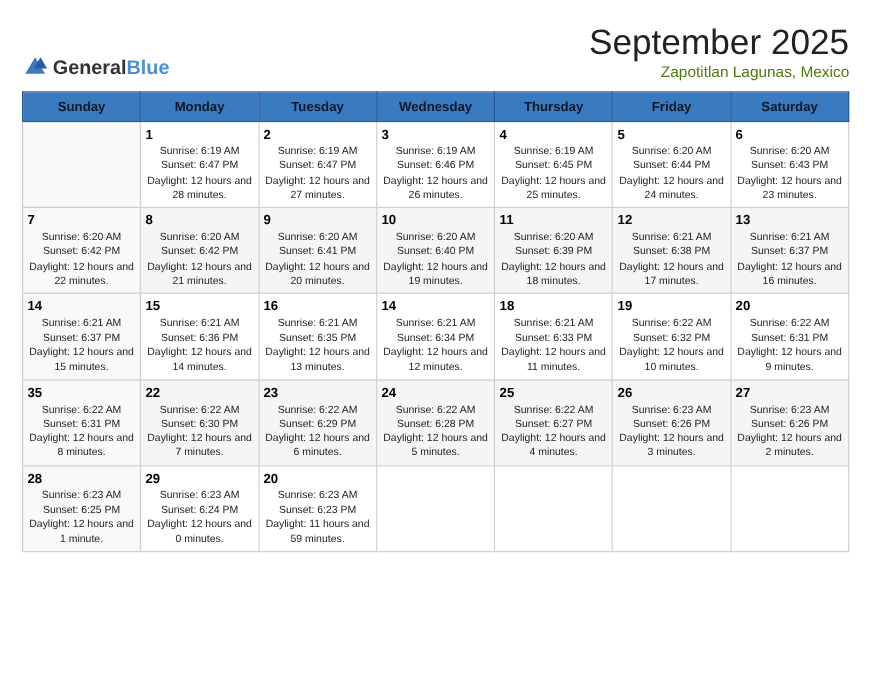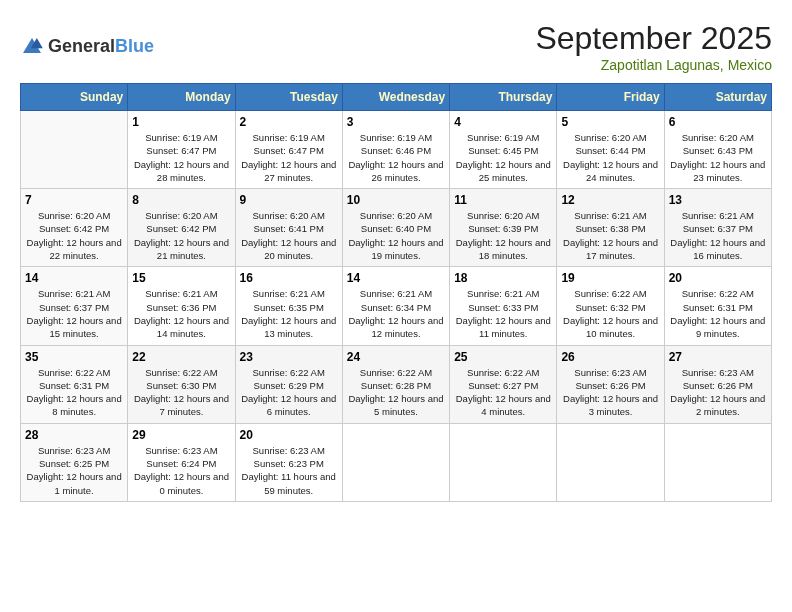--- a/index.html
+++ b/index.html
@@ -6,21 +6,21 @@
     body {
       font-family: Arial, sans-serif;
       background: #fff;
       width: 792px;
       min-height: 612px;
       padding: 20px;
     }
     .header {
       display: flex;
       justify-content: space-between;
-      align-items: center;
+      align-items: flex-end;
       margin-bottom: 10px;
     }
     .logo {
       display: flex;
       align-items: center;
       gap: 4px;
     }
     .logo-text-general {
       font-size: 18px;
       font-weight: bold;
@@ -47,23 +47,23 @@
       font-size: 14px;
       color: #4d7c0f;
     }
     table {
       width: 100%;
       border-collapse: collapse;
       font-size: 10.5px;
     }
     thead th {
       background-color: #3a7abf;
-      color: #fef9c3;
+      color: #0f172a;
       padding: 6px 4px;
-      text-align: right;
+      text-align: center;
       font-size: 12px;
       font-weight: bold;
       border: 1px solid #2a5a9f;
     }
     tbody td {
       border: 1px solid #ccc;
       vertical-align: top;
       padding: 4px 4px;
       width: 107px;
       min-height: 80px;

